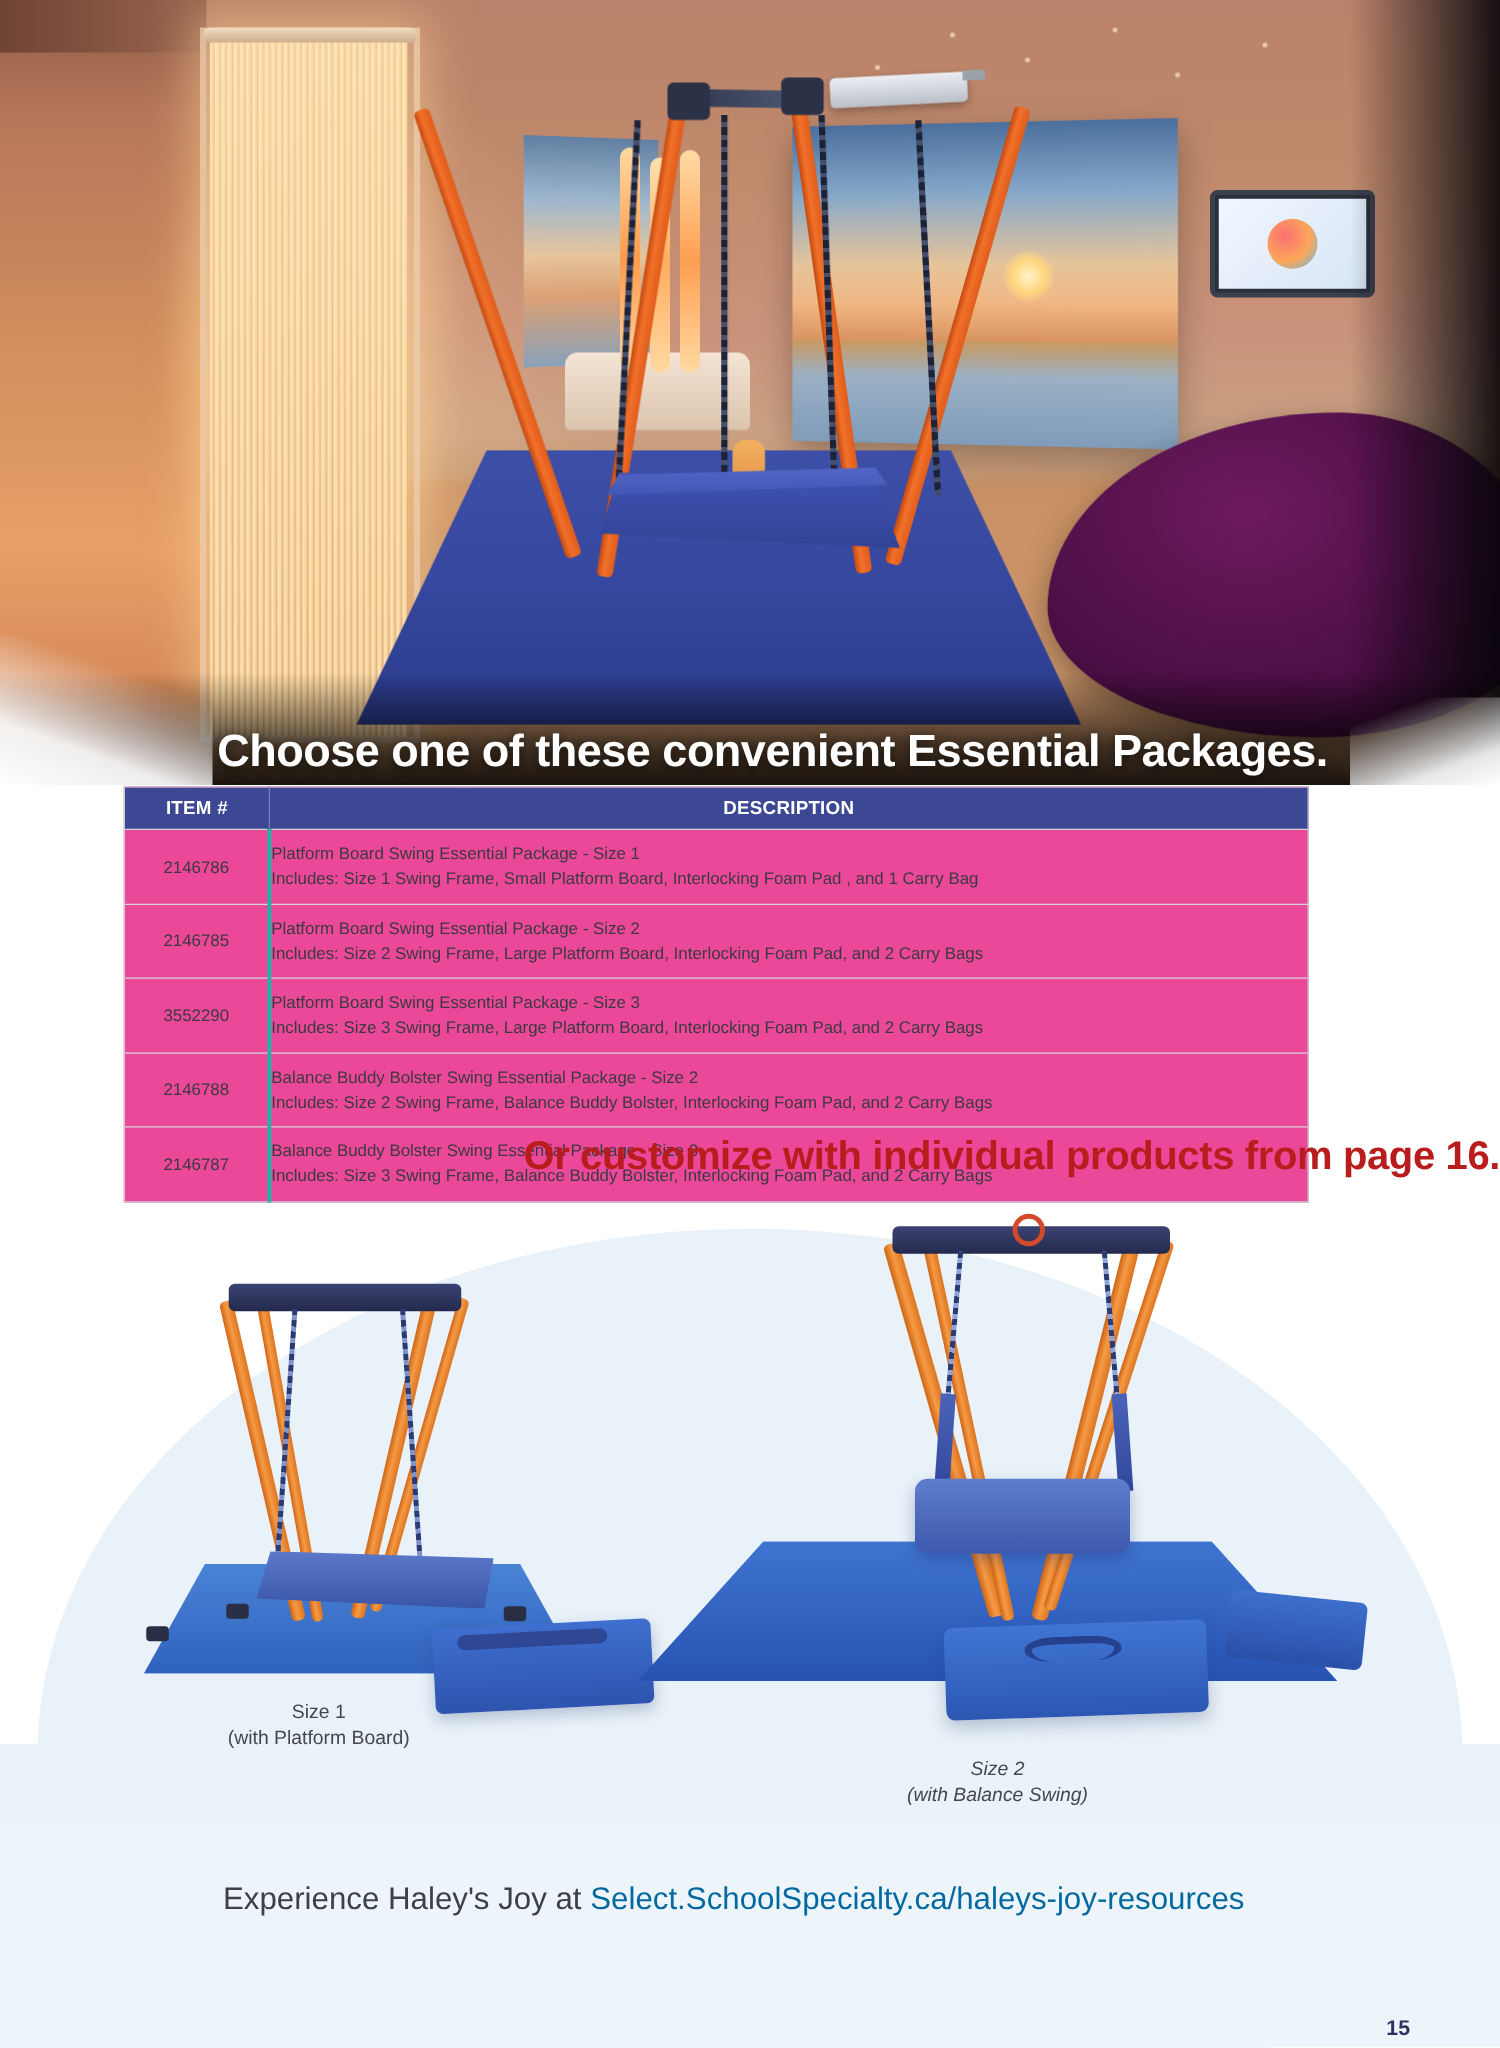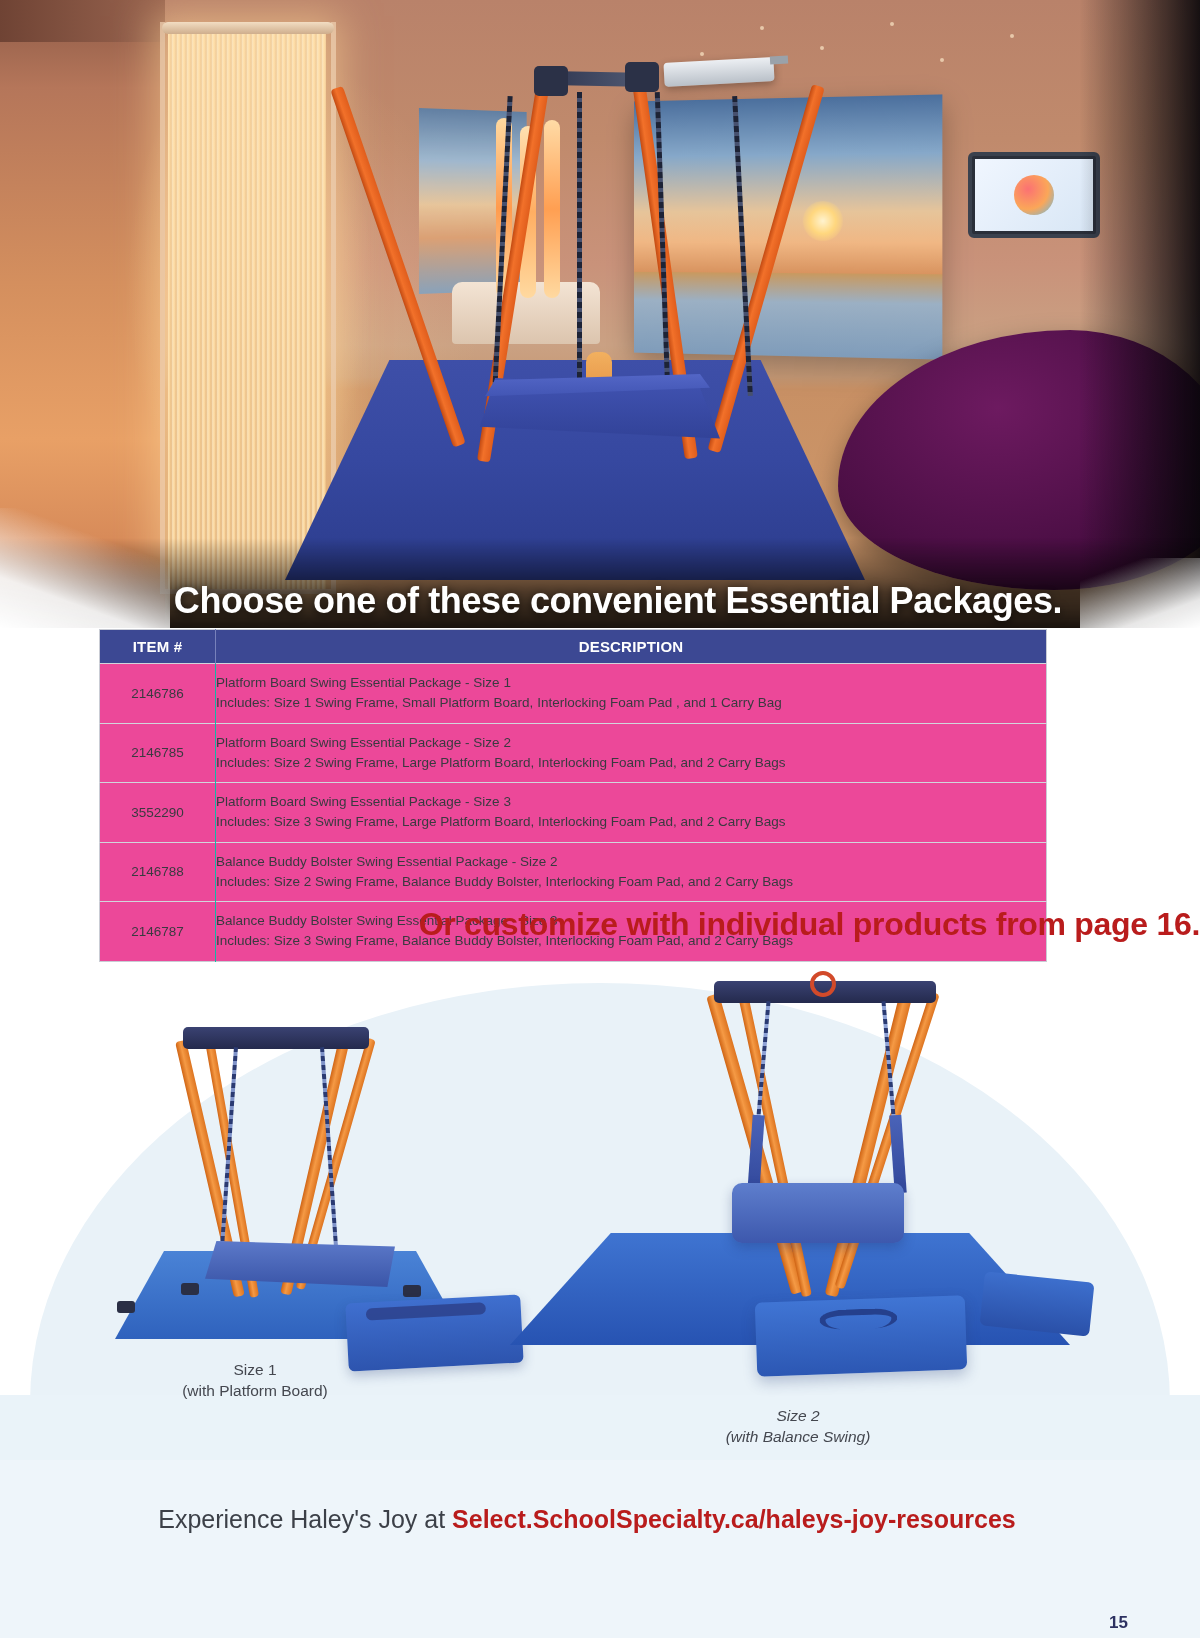--- a/index.html
+++ b/index.html
@@ -206,21 +206,21 @@
     font-size:15px;
     font-weight:700;
     letter-spacing:.2px;
     padding:8px 0;
     border-right:1px solid #7781bb;
   }
   table.pkg thead th:last-child { border-right:none; }
   table.pkg th.col-item { width:116px; }
   table.pkg tbody td {
     border-top:1px solid #d2d5dc;
-    border-right:1px solid #14b8a6;
+    border-right:3px solid #14b8a6;
     color:#3a3a40;
     font-size:13.5px;
     vertical-align: middle;
     padding:9px 0;
   }
   table.pkg tbody td:last-child { border-right:none; }
   td.item-num { text-align:center; width:116px; color:#3b3b41; font-size:14px; }
   td.desc { padding-left:16px; line-height:1.5; }
   .desc .l1 { display:block; }
   .desc .l2 { display:block; }
@@ -346,21 +346,21 @@
     position:absolute; left:0; top:1460px; width:1200px; height:178px;
     background:#eef5fa;
   }
   .footer-line {
     position:absolute; left:0; right:0; top:1505px;
     text-align:center;
     font-size:25px;
     color:#3c4048;
     padding-right:26px;
   }
-  .footer-line .brandlink { color:#b91c1c; font-weight:700; }
+  .footer-line .brandlink { color:#0369a1; font-weight:400; }
   .pagenum {
     position:absolute; right:72px; top:1613px;
     font-size:17px; font-weight:700; color:#2d3161;
   }
 </style>
 </head>
 <body>
 
 <div class="page">
 

